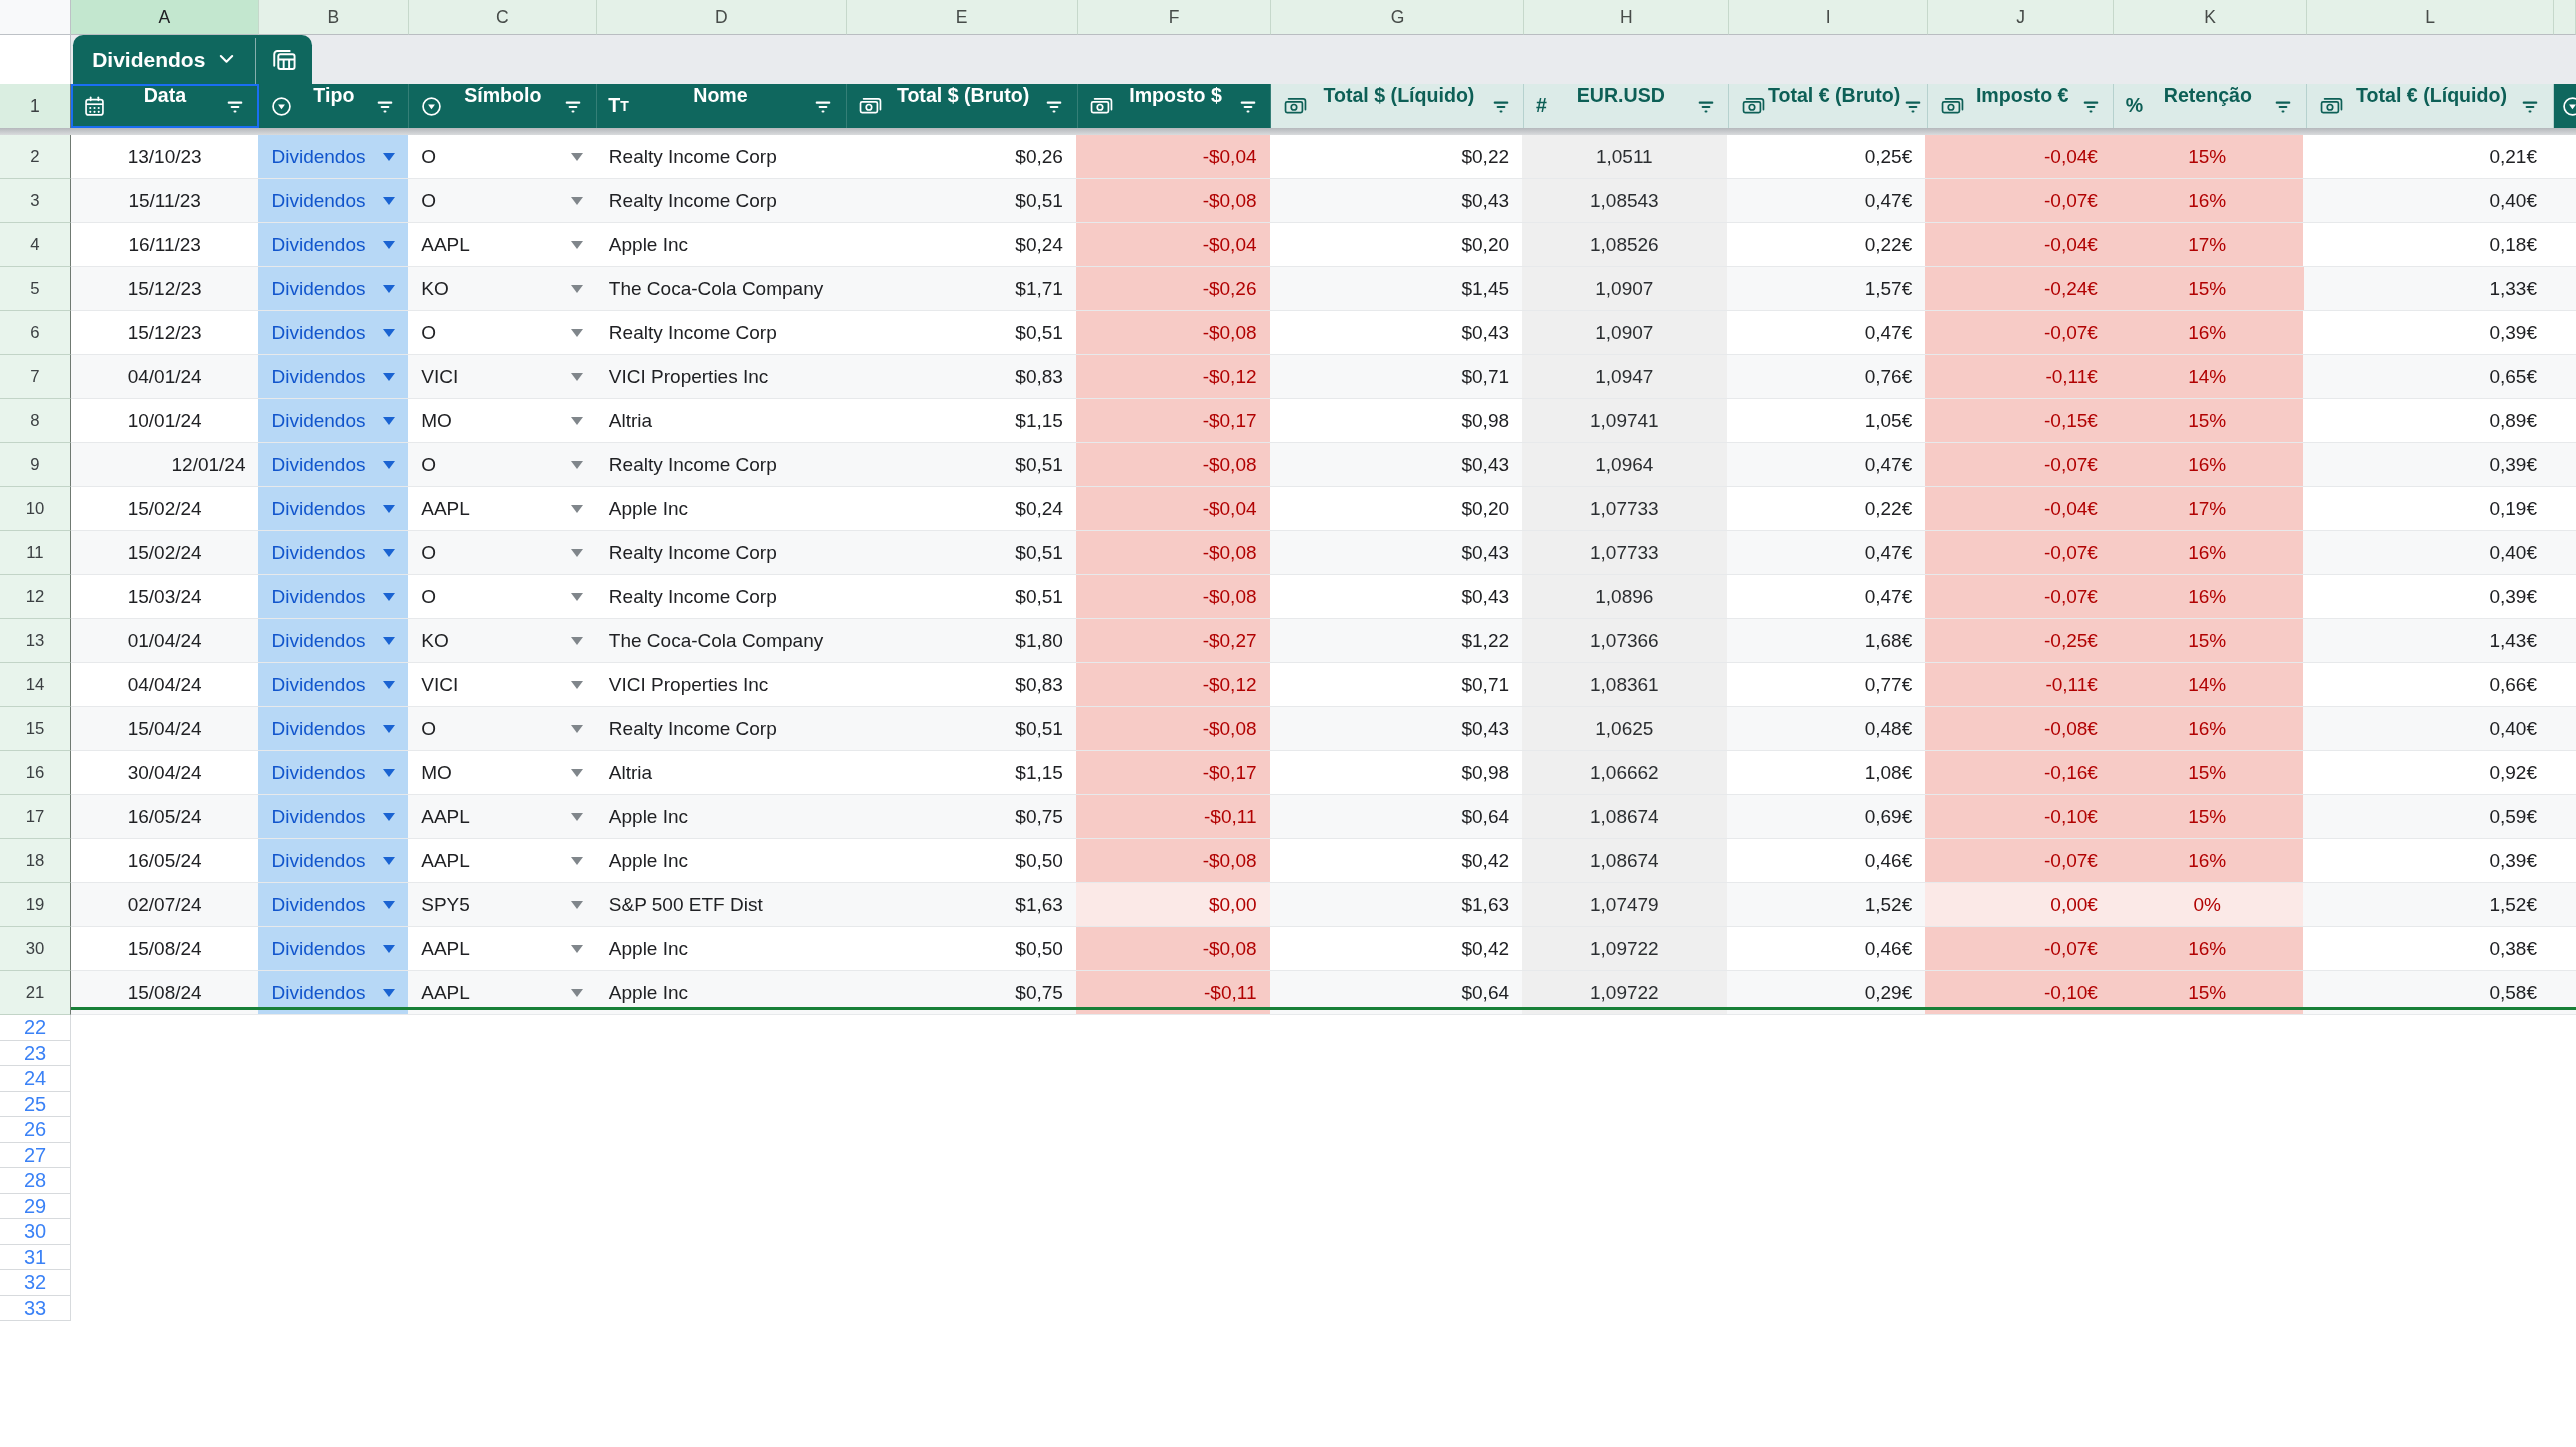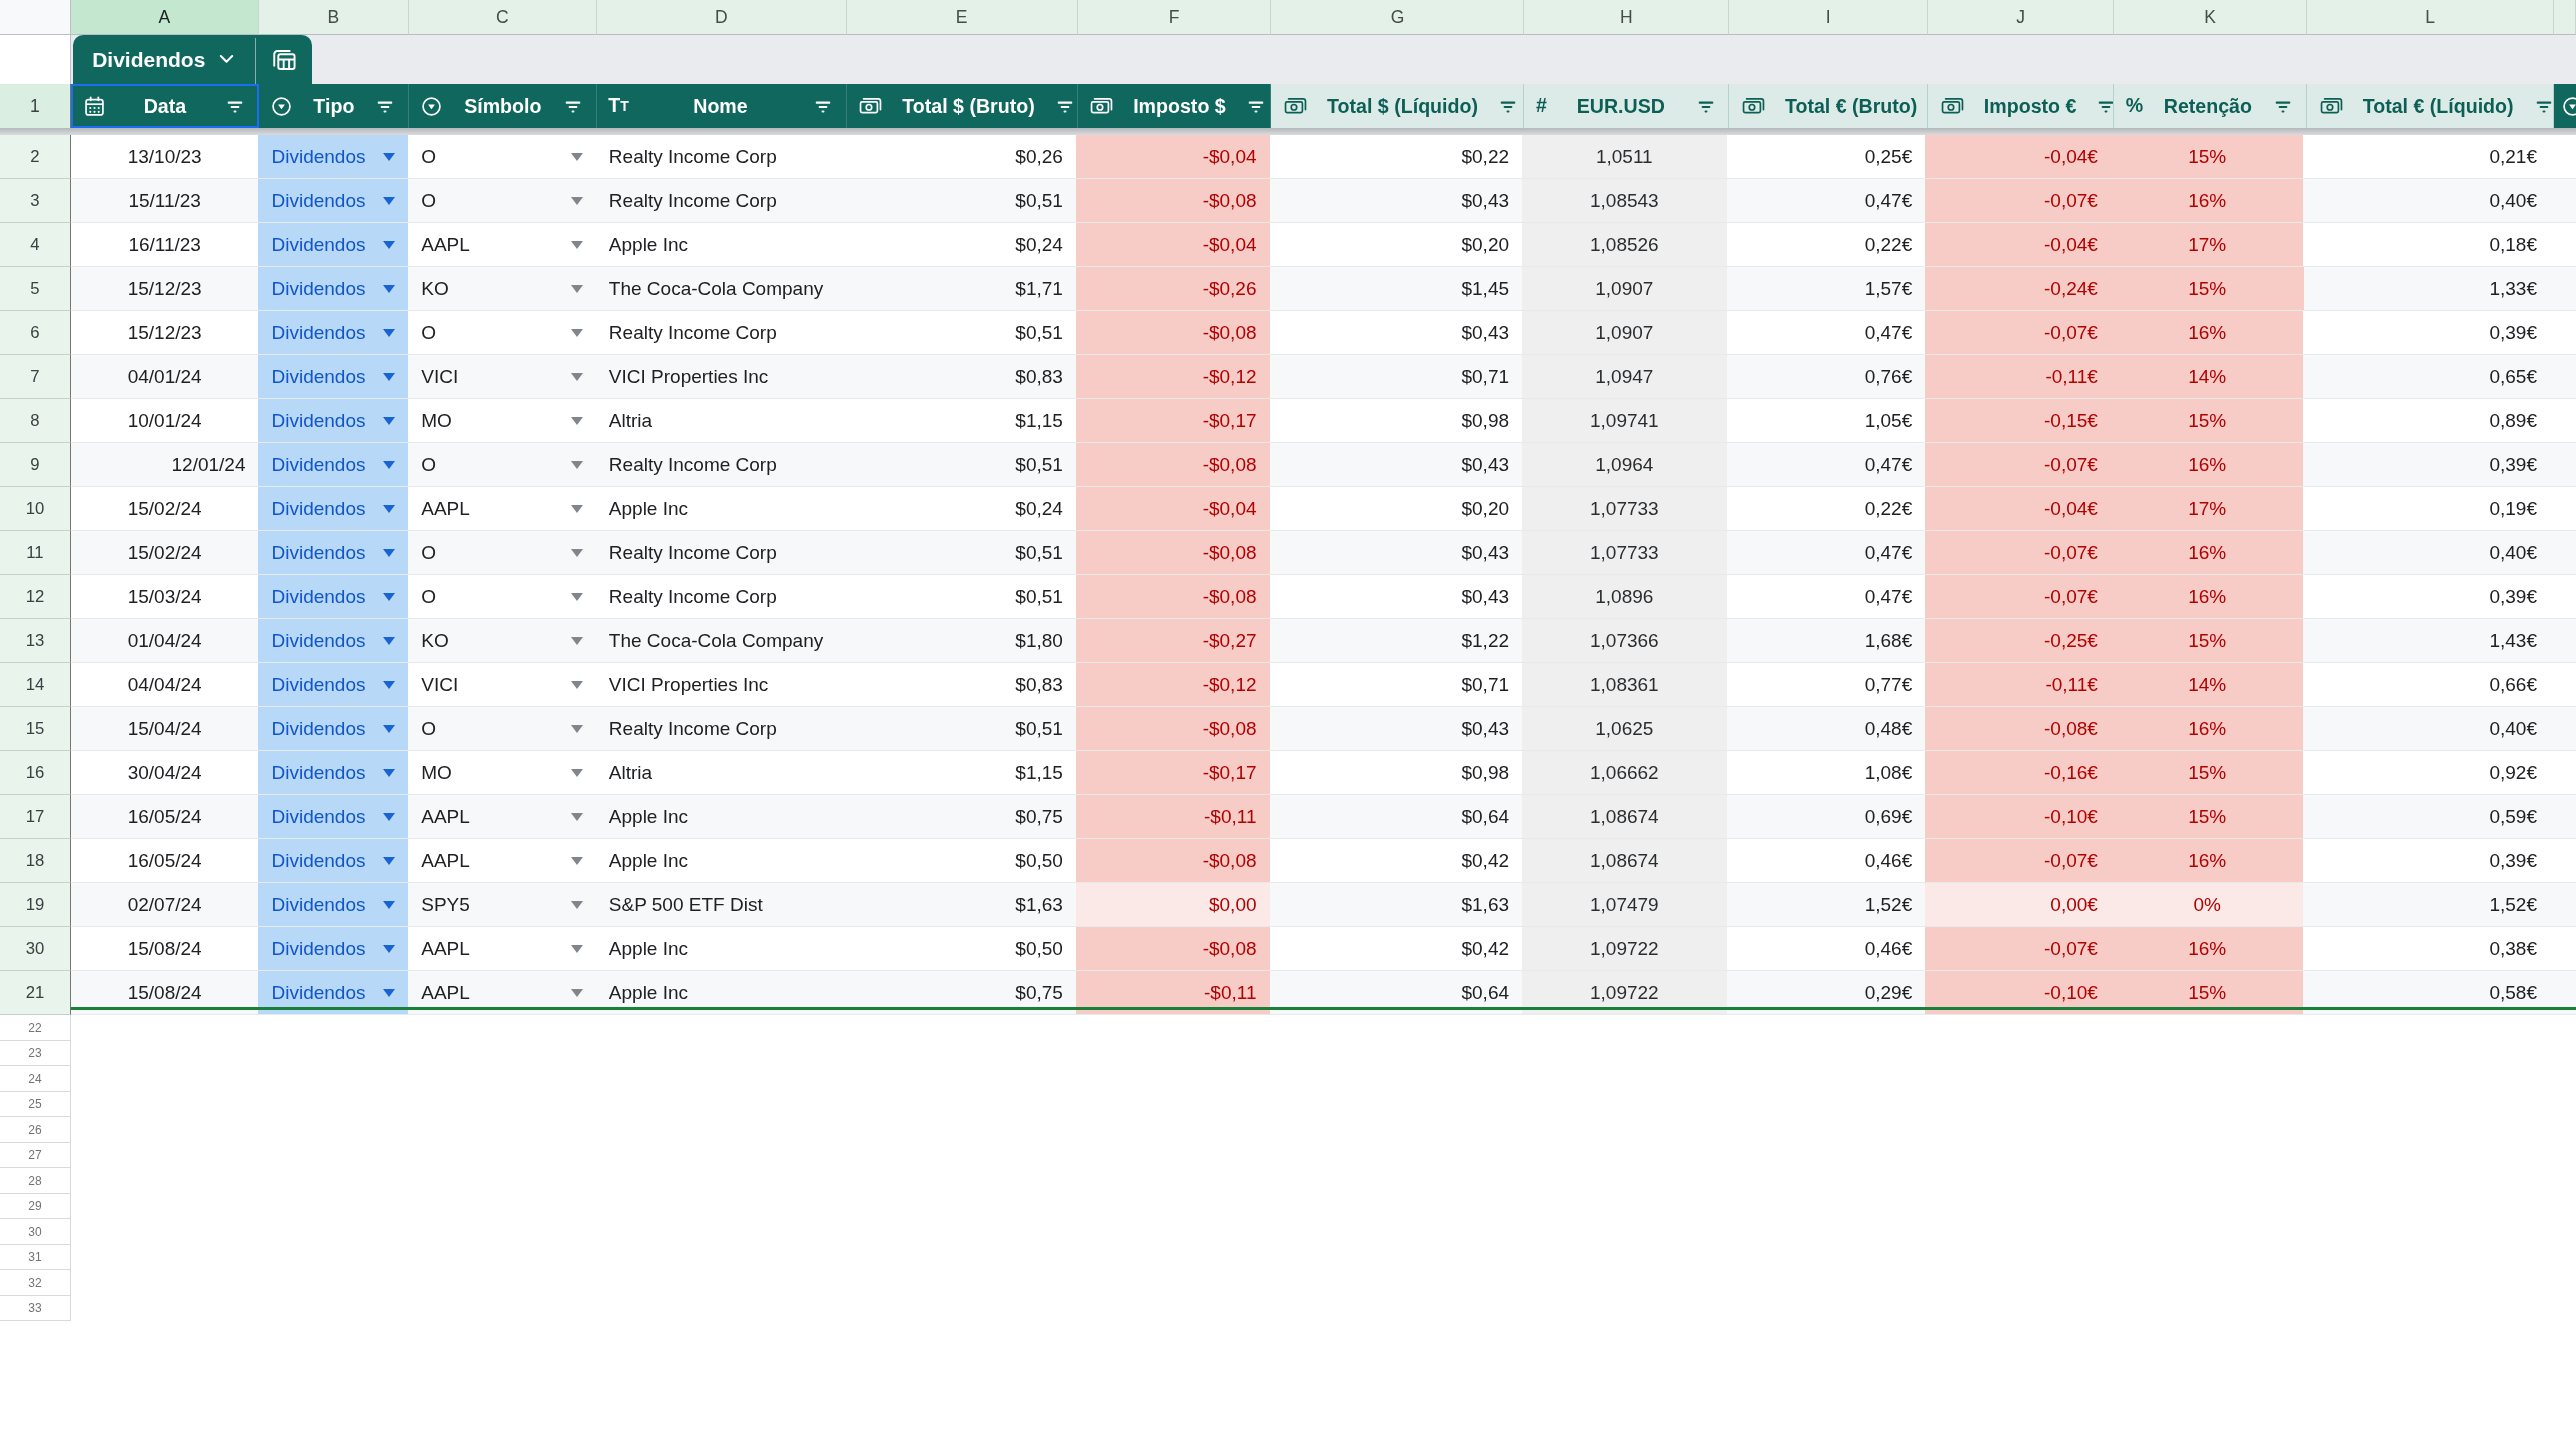--- a/index.html
+++ b/index.html
@@ -21,21 +21,21 @@
   .chip{position:absolute;left:2.2px;top:0;height:49px;display:flex;align-items:stretch;
         background:#0f675e;color:#fff;border-radius:10.2px 10.2px 0 0;overflow:hidden;}
   .chip .label-sec{display:flex;align-items:center;gap:11.6px;padding:0 19px;font-weight:bold;font-size:21px;cursor:default;}
   .chip .divider{width:1.5px;background:rgba(233,235,238,.55);margin-top:2.9px;}
   .chip .icon-sec{display:flex;align-items:center;padding:0 14.6px;}
 
   
   .headerrow{display:flex;height:44px;}
   .g1{width:71px;box-sizing:border-box;background:#daeee1;border-right:1.5px solid #6f7971;
       display:flex;align-items:center;justify-content:center;font-size:17.5px;color:#3c4043;}
-  .hcell{box-sizing:border-box;display:flex;align-items:center;gap:19px;padding:0 11.6px;font-weight:bold;font-size:19.6px;white-space:nowrap;overflow:hidden;}
+  .hcell{box-sizing:border-box;display:flex;gap:2px;padding:0 11.6px;font-weight:bold;font-size:19.6px;white-space:nowrap;overflow:hidden;}
   .hcell.dark{background:#0f675e;color:#fff;border-right:0.7px solid rgba(255,255,255,.16);}
   .hcell.light{background:#dcebe8;color:#0d5f56;border-right:0.7px solid rgba(13,95,86,.18);}
   .hcell .hlabel{flex:1;text-align:center;}
   .hcell.sliver{padding:0 0 0 7.3px;border-right:none;}
   .icn{display:inline-flex;align-items:center;justify-content:center;flex:0 0 auto;}
   .icn-text{font-weight:bold;font-size:19.6px;line-height:1;}
   .tt-small{font-size:14px;}
 
   
   .hshadow{height:7.3px;background:linear-gradient(#b5b8bc,#d9dbdd);}
@@ -54,21 +54,21 @@
   .drow .cell.grayfill{background:#efefef;color:#2b2e31;}
   .caret{width:0;height:0;border-left:6.5px solid transparent;border-right:6.5px solid transparent;border-top:8.7px solid #1a63d2;margin-left:auto;}
   .caret.gray{border-top-color:#80868b;}
 
   
   .greenline{position:absolute;left:71px;right:0;height:2.9px;background:#188038;}
 
   
   .erow{display:flex;height:25.5px;}
   .erow .gutter{width:71px;box-sizing:border-box;background:#fff;border-right:0.7px solid #d7dadd;border-bottom:0.7px solid #d7dadd;
-                display:flex;align-items:center;justify-content:center;font-size:12px;color:#737373;}
+                display:flex;align-items:center;justify-content:center;font-size:20px;color:#3b82f6;}
   .erow .blank{flex:1;background:#fff;}
 
   
   .a1cursor{position:absolute;left:71px;top:84px;width:188px;height:44px;box-sizing:border-box;
             border:2.9px solid #1a6ef3;pointer-events:none;}
 </style>
 </head>
 <body>
 
 <div class="sheet">

